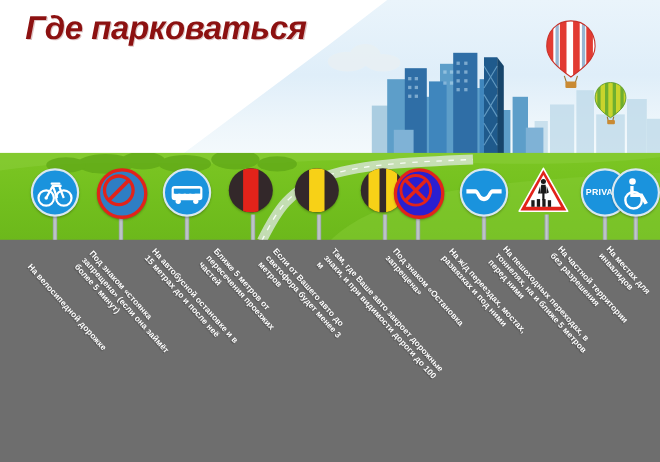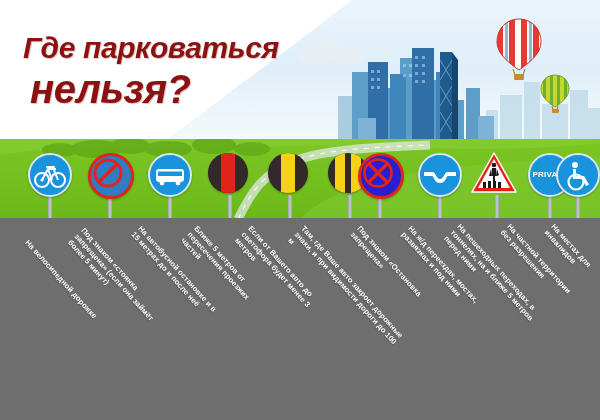--- a/index.html
+++ b/index.html
@@ -63,21 +63,21 @@
     line-height:9.2px;
     letter-spacing:.1px;
     transform-origin:0 0;
     transform:rotate(48deg);
     white-space:normal;
     text-shadow:0 1px 1px rgba(0,0,0,.35);
   }
 
   
   .title1{
-    position:absolute;left:23px;top:32px;
+    position:absolute;left:23px;top:10px;
     font-size:30px;line-height:32px;
     font-style:italic;font-weight:bold;
     color:#8c1111;
     letter-spacing:-0.4px;
     text-shadow:1px 1px 0 rgba(120,20,20,.25);
     white-space:nowrap;
   }
   .title2{
     position:absolute;left:30px;top:68px;
     font-size:40px;line-height:42px;
@@ -222,21 +222,20 @@
       <path d="M15 1 C23 1 29 7 29 15 C29 23 21 29 15 33 C9 29 1 23 1 15 C1 7 7 1 15 1 Z" fill="none" stroke="#5c9a28" stroke-width=".8"></path>
       <line x1="12" y1="32" x2="13" y2="36" stroke="#9a7430" stroke-width="1"></line>
       <line x1="18" y1="32" x2="17" y2="36" stroke="#9a7430" stroke-width="1"></line>
       <rect x="12" y="35" width="7" height="4" rx="1" fill="#c98a33"></rect>
     </svg>
   </div>
 
   <div class="wedge2"></div>
 
   <div class="title1">Где парковаться</div>
-  <div class="title2">нельзя?</div>
 
   <div class="grass">
     <svg width="600" height="80" viewBox="0 0 600 80" style="position:absolute;left:0;top:0;" aria-hidden="true">
 
       <path d="M0 16 C90 2 180 14 270 8 C360 2 470 18 600 4 L600 0 L0 0 Z" fill="#8ace3a" opacity=".55"></path>
       <path d="M300 80 C340 40 420 26 600 18 L600 80 Z" fill="#86cc33" opacity=".5"></path>
 
       <g fill="#62ab18" opacity=".85">
         <ellipse cx="96" cy="10" rx="26" ry="9"></ellipse>
         <ellipse cx="130" cy="7" rx="20" ry="8"></ellipse>

